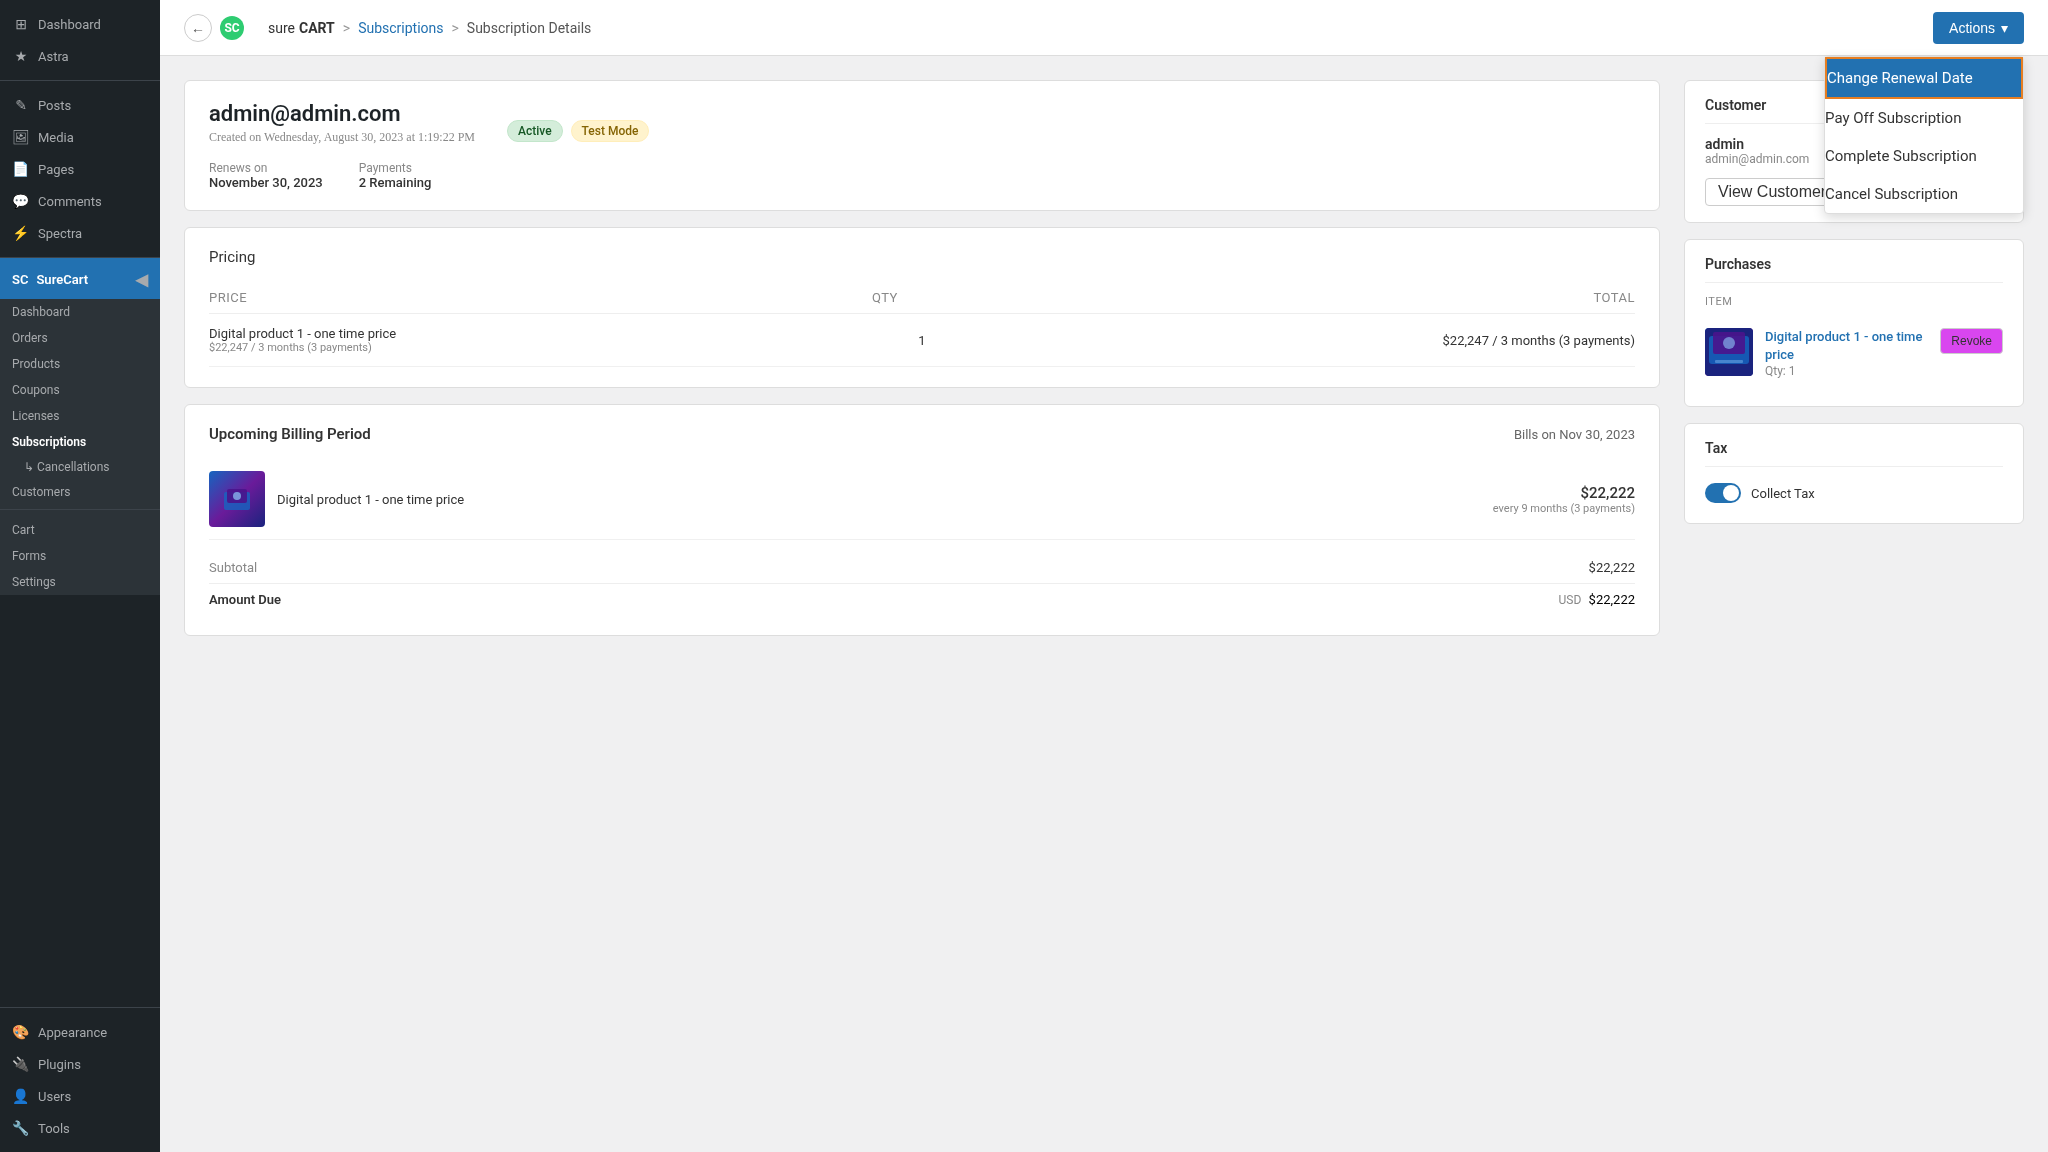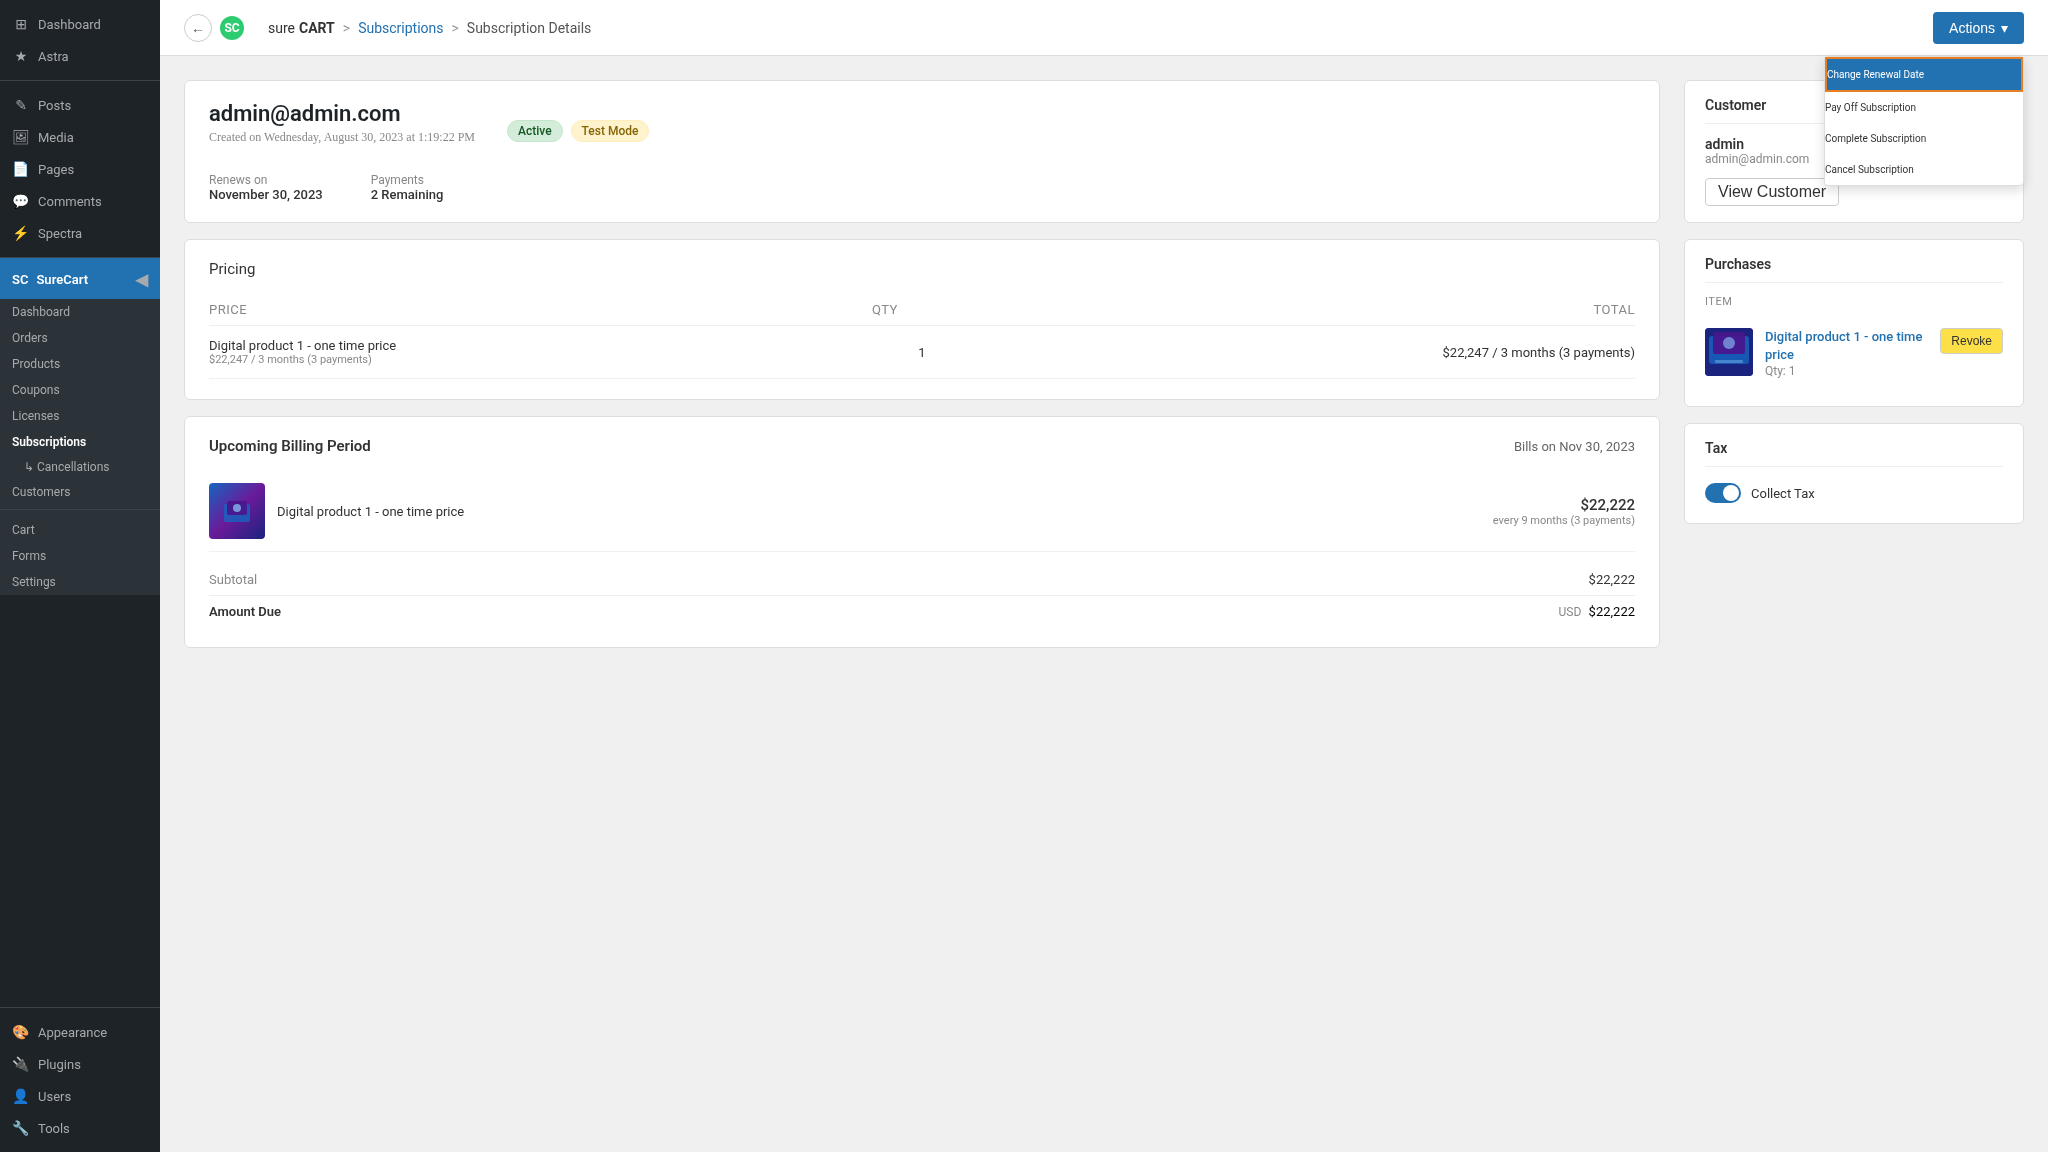--- a/index.html
+++ b/index.html
@@ -140,21 +140,21 @@
       background: #fff;
       border: 1px solid #ddd;
       border-radius: 4px;
       box-shadow: 0 4px 12px rgba(0,0,0,0.15);
       z-index: 200;
       min-width: 200px;
     }
     .dropdown-item {
       padding: 10px 0;
       cursor: pointer;
-      font-size: 10px;
+      font-size: 15px;
       color: #333;
     }
     .dropdown-item.highlighted {
       background: #2271b1;
       color: #fff;
       border: 2px solid #e67e22;
     }
 
     
     .content {
@@ -198,21 +198,21 @@
       padding: 3px 10px;
       border-radius: 12px;
       font-size: 12px;
       font-weight: 500;
       text-align: right;
     }
     .badge-active { background: #d4edda; color: #155724; border: 1px solid #c3e6cb; }
     .badge-test { background: #fff3cd; color: #856404; border: 1px solid #ffeeba; }
 
     .header-top { display: flex; align-items: flex-start; }
-    .header-meta { display: flex; gap: 48px; margin-top: 12px; }
+    .header-meta { display: flex; gap: 36px; margin-top: 0; }
     .meta-item label { font-size: 12px; color: #888; display: block; }
     .meta-item .value { font-size: 13px; color: #333; font-weight: 500; }
 
     
     .table-header {
       display: grid;
       grid-template-columns: 1fr 100px 1fr;
       padding: 8px 0;
       border-bottom: 1px solid #eee;
       font-size: 13px;
@@ -327,21 +327,21 @@
       height: 48px;
       border-radius: 4px;
       background: linear-gradient(135deg, #1565c0 0%, #6a1b9a 50%, #1a237e 100%);
       flex-shrink: 0;
     }
     .purchase-details { flex: 1; }
     .purchase-name { font-size: 13px; color: #2271b1; font-weight: 500; line-height: 1.4; }
     .purchase-qty { font-size: 12px; color: #888; }
     .revoke-btn {
       border: 1px solid #ccc;
-      background: #fde047;
+      background: #d946ef;
       padding: 5px 10px;
       border-radius: 4px;
       cursor: pointer;
       font-size: 12px;
       color: #333;
       flex-shrink: 0;
     }
 
     
     .tax-row {

